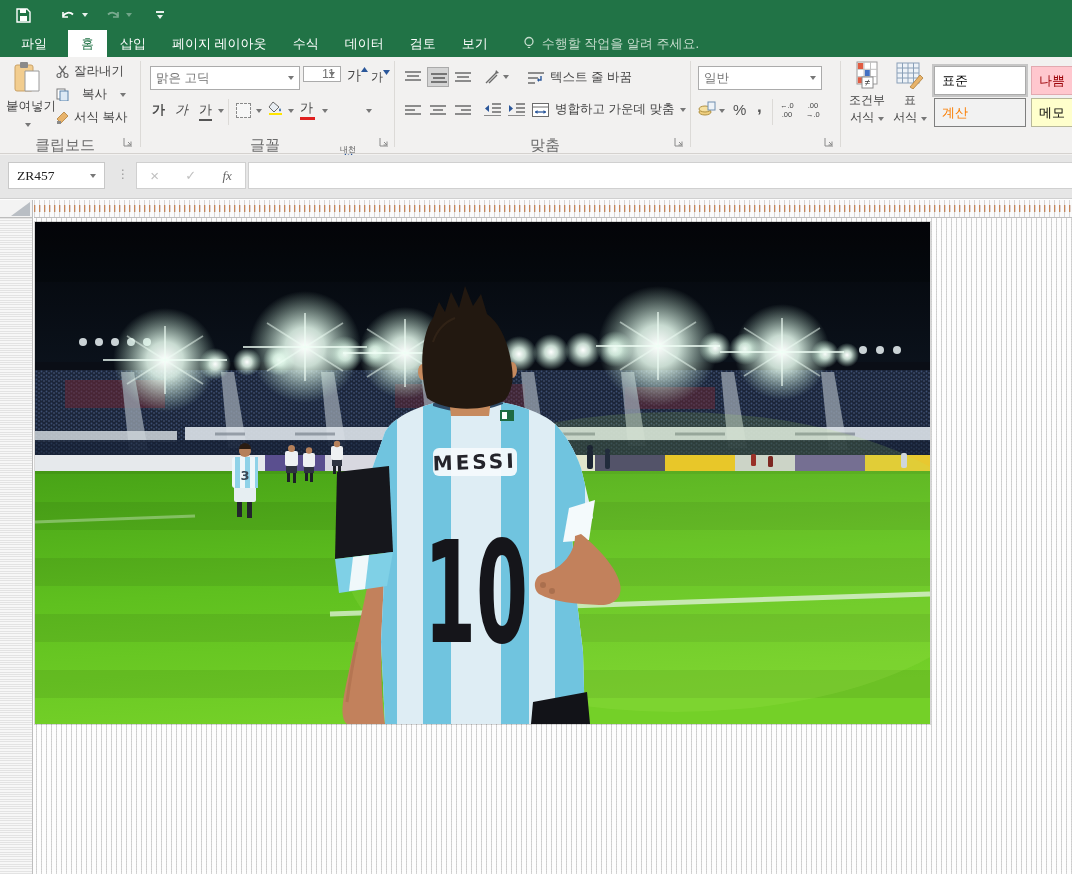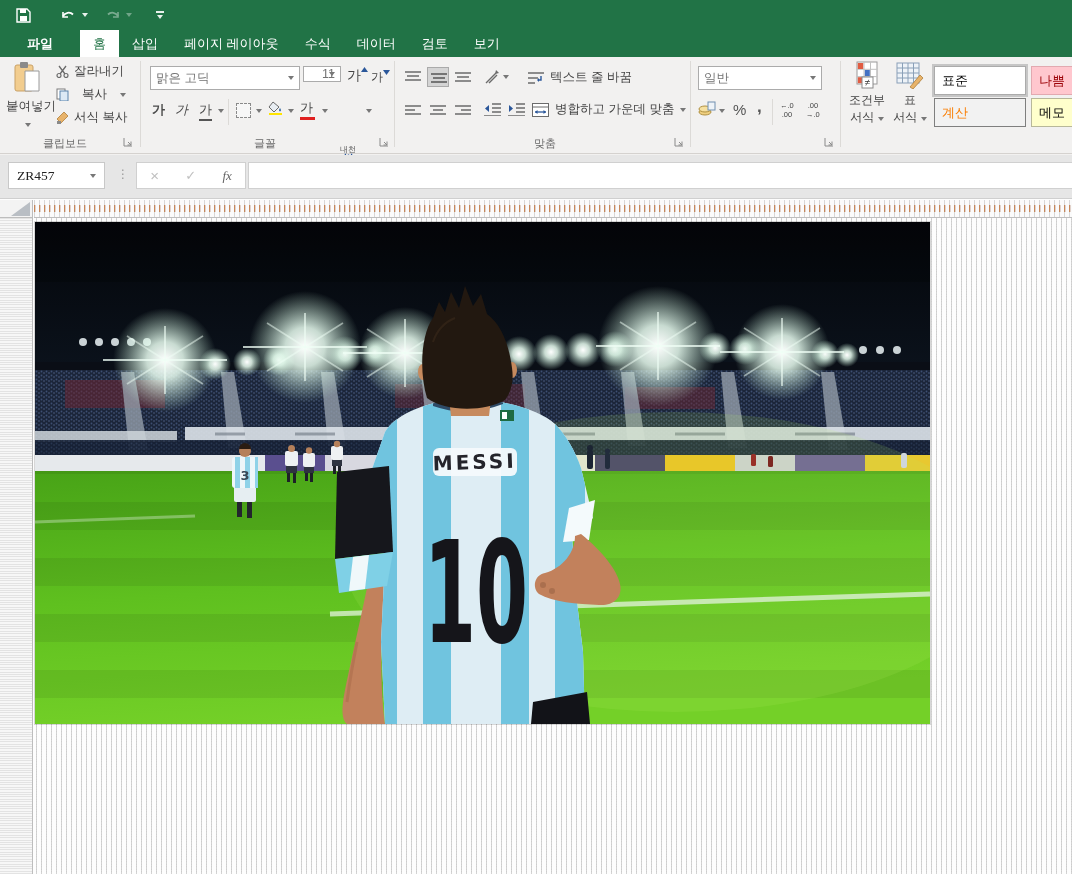--- a/index.html
+++ b/index.html
@@ -10,28 +10,28 @@
 
   
   .titlebar { left:0; top:0; width:1072px; height:30px; background:#217346; }
   .qat-btn { position:absolute; top:4px; height:22px; display:flex; align-items:center; justify-content:center; color:#fff; }
   .caret-w { width:0;height:0;border-left:3.5px solid transparent;border-right:3.5px solid transparent;border-top:4px solid #e8f1ec; display:inline-block;}
   .dim { opacity:.4; }
 
   
   .tabrow { left:0; top:30px; width:1072px; height:27px; background:#217346; display:flex; align-items:stretch; }
   .tab { display:flex; align-items:center; padding:0 13px; color:#fff; font-size:13px; cursor:default; }
-  .tab.file { padding:0 27px;font-weight:bold; }
+  .tab.file { padding:0 21px; }
   .tab.active { background:#fff; color:#217346; }
   .tellme { display:flex; align-items:center; gap:7px; color:#c6dccd; margin-left:22px; font-size:13px; }
 
   
   .ribbon { left:0; top:57px; width:1072px; height:97px; background:#f2f1f0; border-bottom:1px solid #d5d2cf; }
   .gsep { position:absolute; top:4px; width:1px; height:86px; background:#dcdad7; }
-  .glabel { position:absolute; top:79px; font-size:11px; color:#6a6a6a; text-align:center; }
+  .glabel { position:absolute; top:79px; font-size:15px; color:#6a6a6a; text-align:center; }
   .launcher { position:absolute; top:80px; width:10px; height:10px; }
   .launcher svg { display:block; }
   .rbtn-txt { font-size:12.5px; color:#444; white-space:nowrap; }
   .caret { width:0;height:0;border-left:3.5px solid transparent;border-right:3.5px solid transparent;border-top:4px solid #777; display:inline-block; }
   .combo { position:absolute; background:#fff; border:1px solid #ababab; display:flex; align-items:center; font-size:12.5px; color:#737373; padding:0 5px; }
   .combo .caret { position:absolute; right:5px; }
   .toggle-sel { background:#d4d4d4; border:1px solid #aaa; }
   .kga { font-size:13px; color:#4a4a4a; }
 
   
@@ -124,20 +124,27 @@
       </div>
     <div class="tab">
         <span>데이터</span>
       </div>
     <div class="tab">
         <span>검토</span>
       </div>
     <div class="tab">
         <span>보기</span>
       </div>
+    <div class="tellme">
+      <svg width="12" height="15" viewBox="0 0 12 15">
+        <circle cx="6" cy="5.5" r="4" fill="none" stroke="#c6dccd" stroke-width="1.3"></circle>
+        <path d="M4.5 9.5 h3 M4.8 11.5 h2.4" stroke="#c6dccd" stroke-width="1.2"></path>
+      </svg>
+      <span>수행할 작업을 알려 주세요.</span>
+    </div>
   </div>
 
   <div class="abs ribbon">
 
     <div class="abs" style="left:6px;top:3px;width:44px;height:72px;text-align:center;">
       <svg width="30" height="34" viewBox="0 0 30 34" style="margin-top:1px;">
         <rect x="2" y="4" width="18" height="26" rx="2" fill="#f2cd8f" stroke="#c9a166" stroke-width="1"></rect>
         <rect x="7" y="1" width="8" height="6" rx="1" fill="#8a8a8a"></rect>
         <path d="M12 10 h14 v20 h-14 z" fill="#fff" stroke="#9a9a9a" stroke-width="1"></path>
       </svg>

